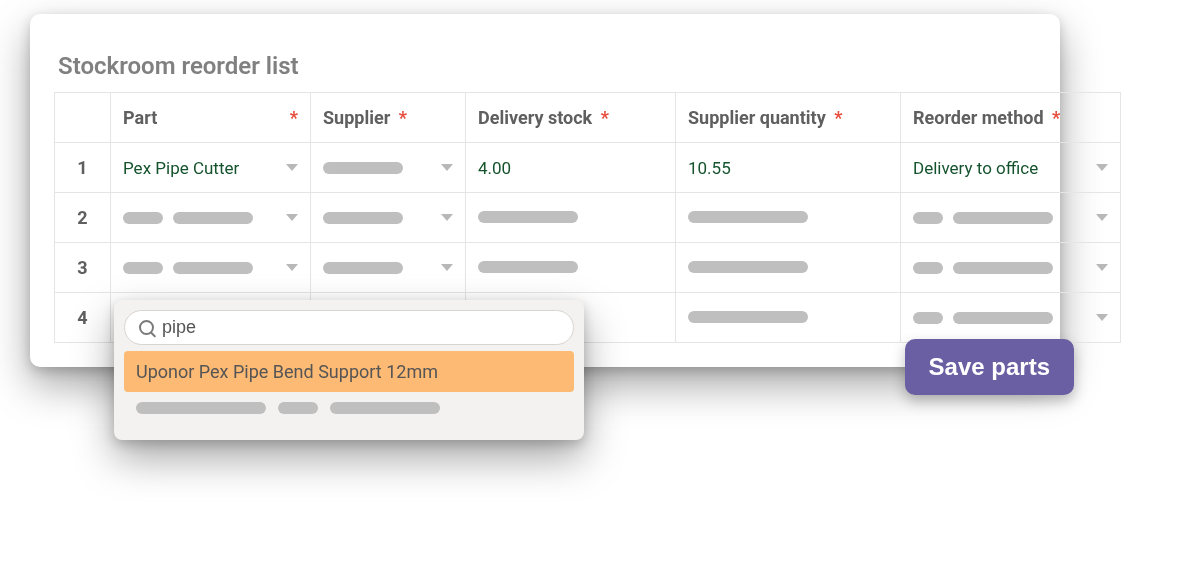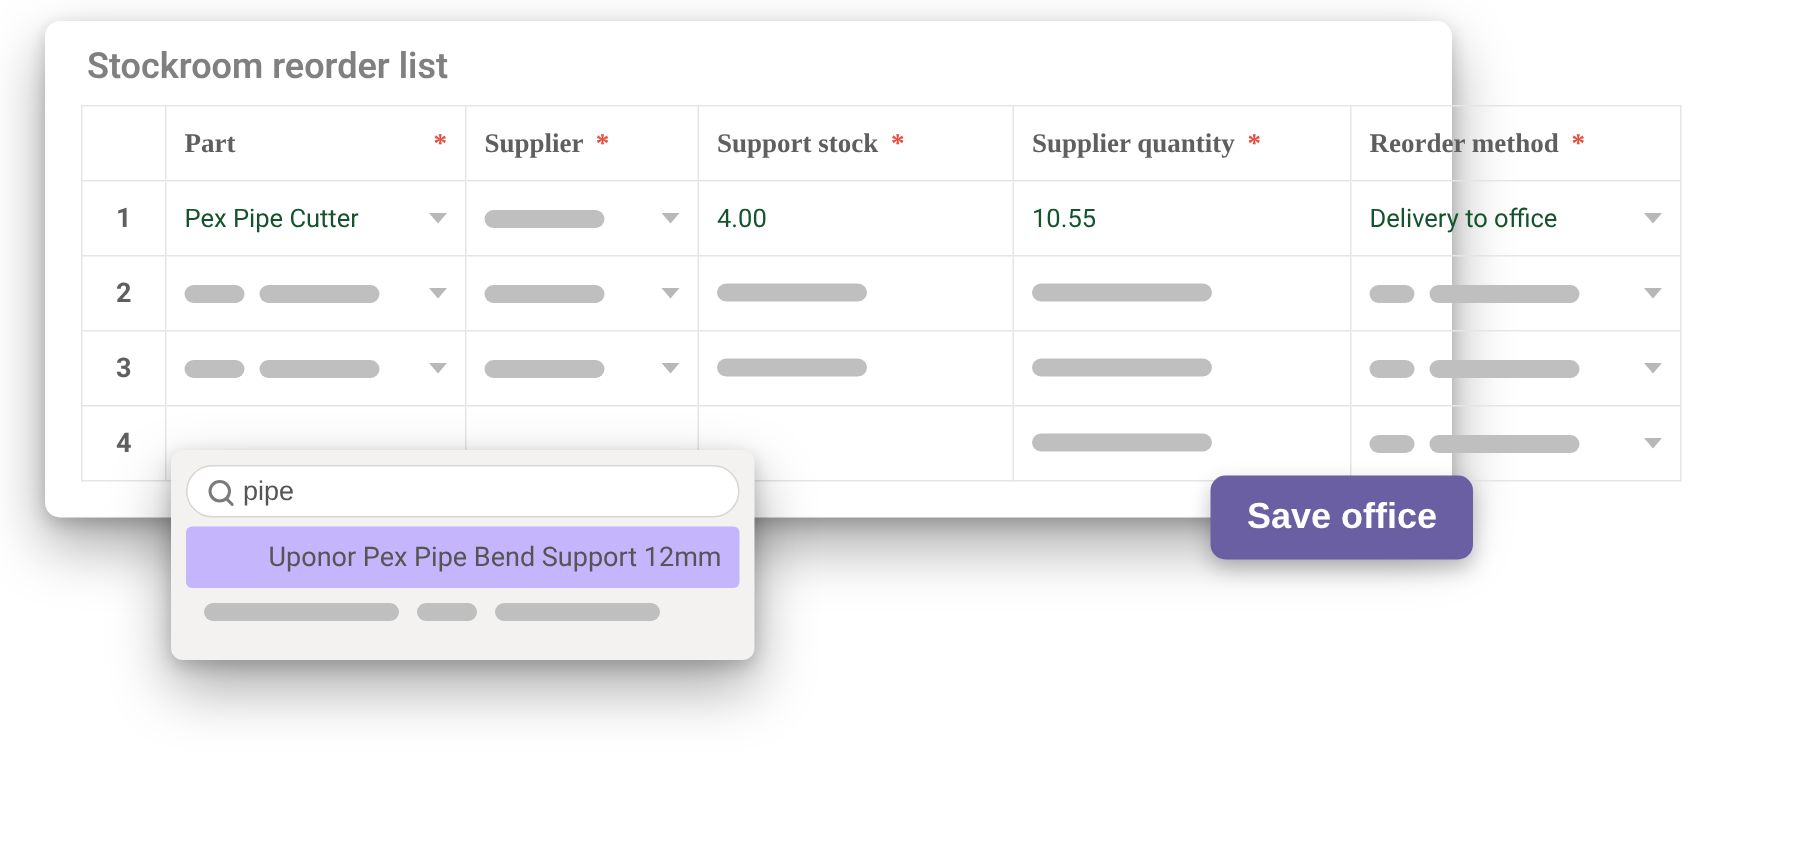--- a/index.html
+++ b/index.html
@@ -7,25 +7,25 @@
     width: 1200px;
     height: 562px;
     font-family: -apple-system, BlinkMacSystemFont, "Segoe UI", Roboto, Arial, sans-serif;
     background: #fff;
     position: relative;
   }
   .card {
     position: absolute;
     left: 30px;
     top: 14px;
-    width: 938px;
+    width: 1030px;
     background: #fff;
     border-radius: 10px;
     box-shadow: 0 18px 40px rgba(0,0,0,0.35), 0 4px 12px rgba(0,0,0,0.18);
-    padding: 16px 24px 24px 24px;
+    padding: 38px 24px 24px 24px;
   }
   .title {
     color: #808080;
     font-size: 24px;
     font-weight: 600;
     margin-bottom: 12px;
     padding-left: 4px;
   }
   table {
     width: 100%;
@@ -43,21 +43,20 @@
     padding: 10px 12px;
     text-align: left;
     vertical-align: middle;
     height: 50px;
   }
   th {
     color: #5f5f5f;
     font-weight: 700;
     font-size: 18px;
     white-space: nowrap;
-    font-family: Liberation Serif, serif;
   }
   .req { color: #e74c3c; margin-left: 4px; font-weight: 700; }
   td.rownum {
     text-align: center;
     color: #5f5f5f;
     font-weight: 700;
     font-size: 18px;
   }
   .select-cell {
     display: flex;
@@ -98,21 +97,21 @@
     padding: 14px 24px;
     border-radius: 10px;
     border: 0;
     cursor: pointer;
     box-shadow: 0 6px 14px rgba(0,0,0,0.25);
   }
   .dropdown {
     position: absolute;
     left: 114px;
     top: 300px;
-    width: 389px;
+    width: 470px;
     background: #f4f2f0;
     border-radius: 8px;
     box-shadow: 0 18px 40px rgba(0,0,0,0.35), 0 4px 12px rgba(0,0,0,0.18);
     padding: 10px 10px 16px 10px;
   }
   .search-wrap {
     display: flex;
     align-items: center;
     gap: 8px;
     background: #fff;
@@ -145,21 +144,21 @@
     width: 100%;
     background: transparent;
   }
   .dd-item {
     padding: 10px 12px;
     font-size: 18px;
     color: #555;
     border-radius: 4px;
     cursor: pointer;
   }
-  .dd-item.highlight { background: #c4b5fd; text-align: right; }
+  .dd-item.highlight { background: #fdba74; }
   .dd-skel-row {
     padding: 10px 12px;
     display: flex;
     gap: 12px;
     align-items: center;
   }
   tr.row4 td.cell-col4, tr.row4 td.cell-col5 { visibility: hidden; }
 </style>
 </head>
 <body>
@@ -181,21 +180,21 @@
         <th></th>
         <th>
           <span>Part</span>
           <span style="float:right" class="req">*</span>
         </th>
         <th>
           <span>Supplier</span>
           <span class="req">*</span>
         </th>
         <th>
-          <span>Support stock</span>
+          <span>Delivery stock</span>
           <span class="req">*</span>
         </th>
         <th>
           <span>Supplier quantity</span>
           <span class="req">*</span>
         </th>
         <th>
           <span>Reorder method</span>
           <span class="req">*</span>
         </th>
@@ -315,21 +314,21 @@
               <span class="skeleton" style="width:30px"></span>
               <span class="skeleton" style="width:100px"></span>
             </span>
             <span class="caret"></span>
           </div>
         </td>
       </tr>
     </tbody>
   </table>
 
-  <button class="save-btn">Save office</button>
+  <button class="save-btn">Save parts</button>
 </div>
 
 <div class="dropdown">
   <div class="search-wrap">
     <span class="mag"></span>
     <input type="text" value="pipe" style="">
   </div>
   <div class="dd-item highlight">Uponor Pex Pipe Bend Support 12mm</div>
   <div class="dd-skel-row">
     <span class="skeleton" style="width:130px"></span>

